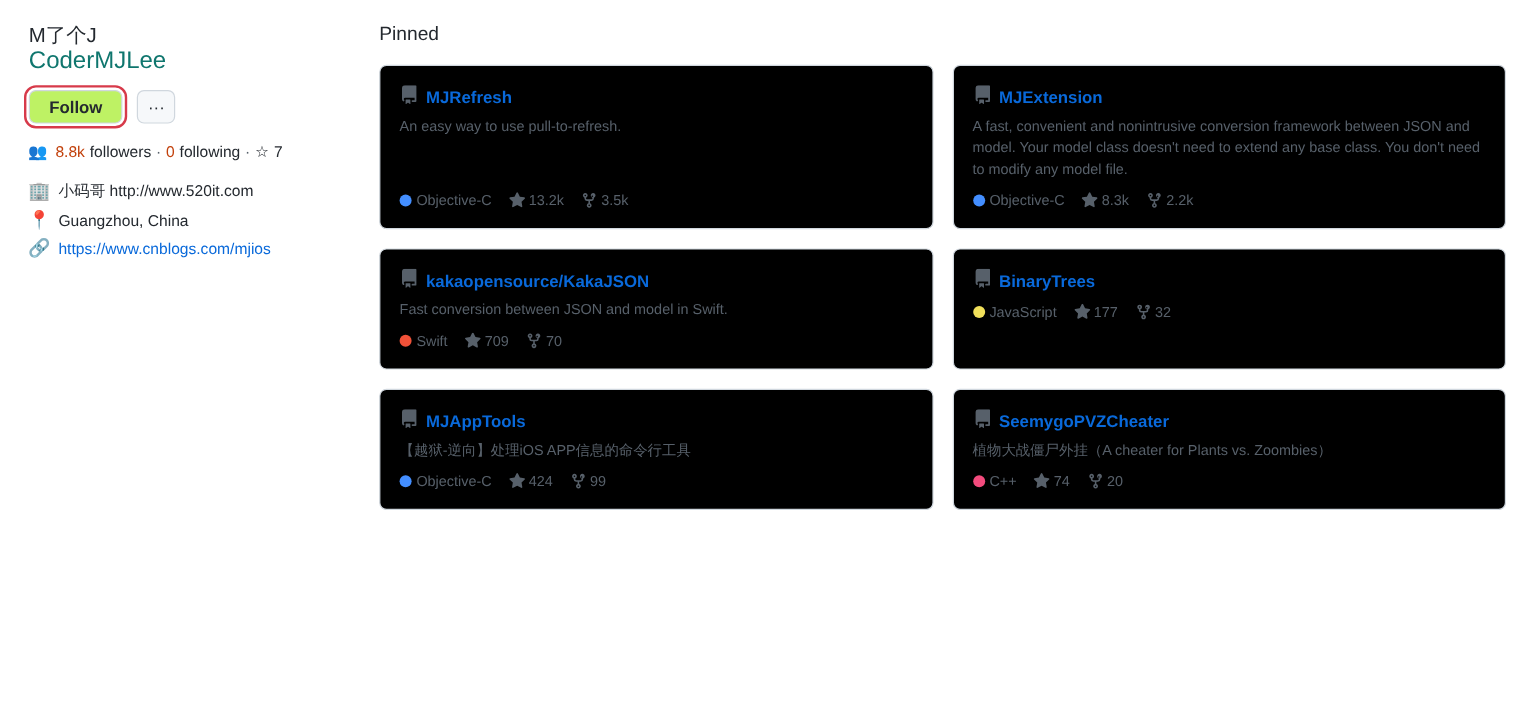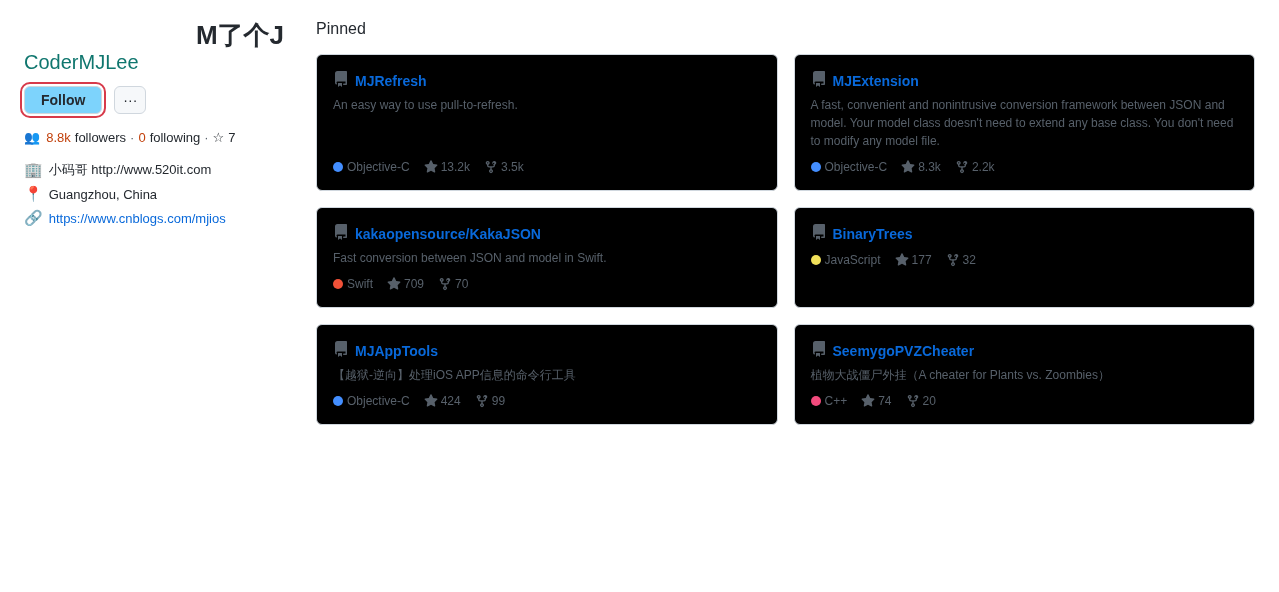--- a/index.html
+++ b/index.html
@@ -15,45 +15,44 @@
       max-width: 1279px;
       padding: 20px 24px;
       gap: 32px;
     }
     
     .sidebar {
       width: 260px;
       flex-shrink: 0;
     }
     .profile-name-display {
-      font-size: 26px;
-      font-weight: 700;
+      font-size: 17px;
+      font-weight: 400;
       line-height: 1.2;
-      text-align: right;
     }
     .profile-username {
       font-size: 20px;
       color: #0f766e;
       font-weight: 300;
       margin-bottom: 12px;
     }
     .profile-bio {
       font-size: 14px;
       color: #24292f;
       margin-bottom: 16px;
     }
     .follow-row {
       display: flex;
       align-items: center;
       gap: 12px;
       margin-bottom: 16px;
     }
     .follow-button {
       border: 1px solid #d0d7de;
-      background: #7dd3fc;
+      background: #bef264;
       border-radius: 6px;
       padding: 5px 16px;
       font-size: 14px;
       font-weight: 600;
       cursor: pointer;
       outline: 2px solid #d73a4a;
       outline-offset: 2px;
       color: #24292f;
     }
     .more-button {

